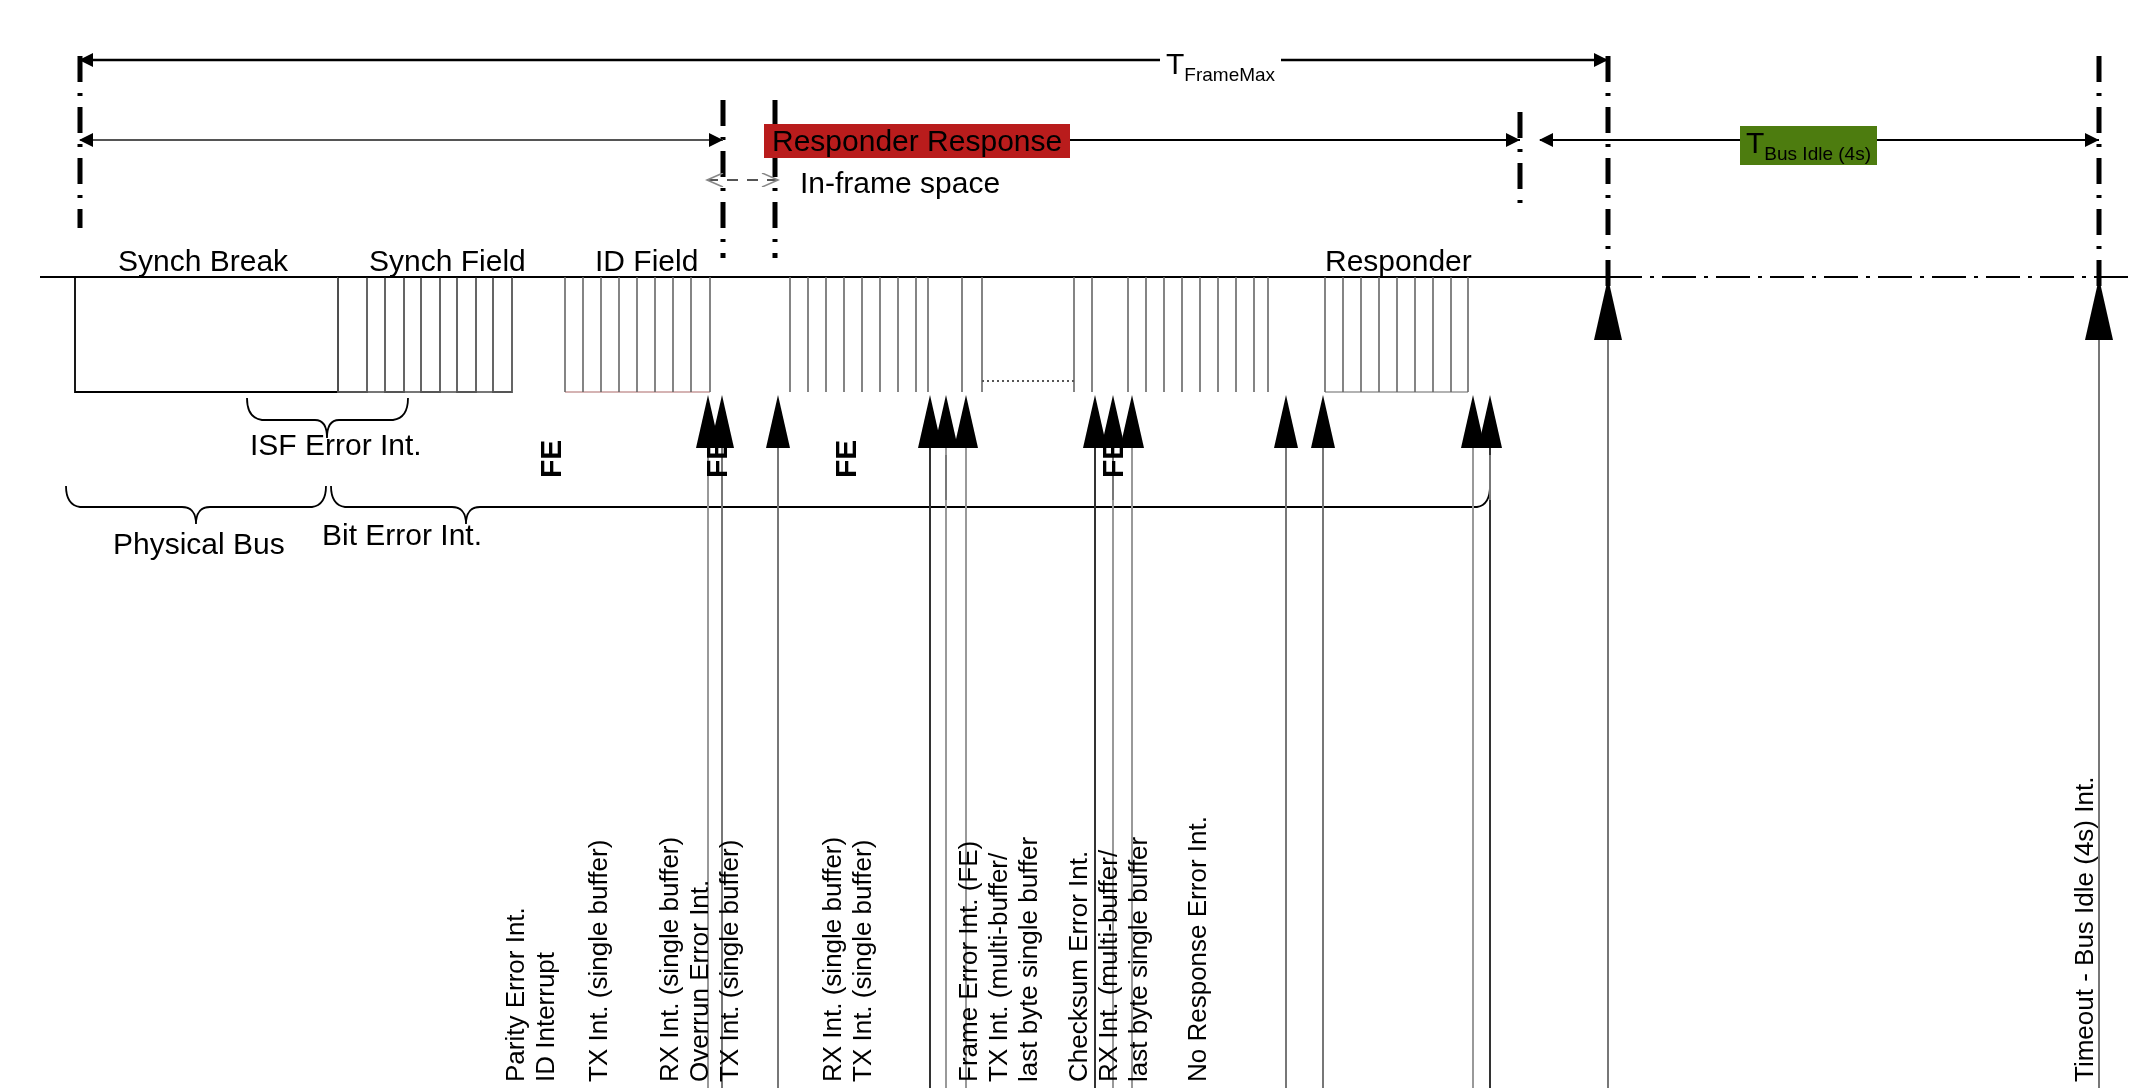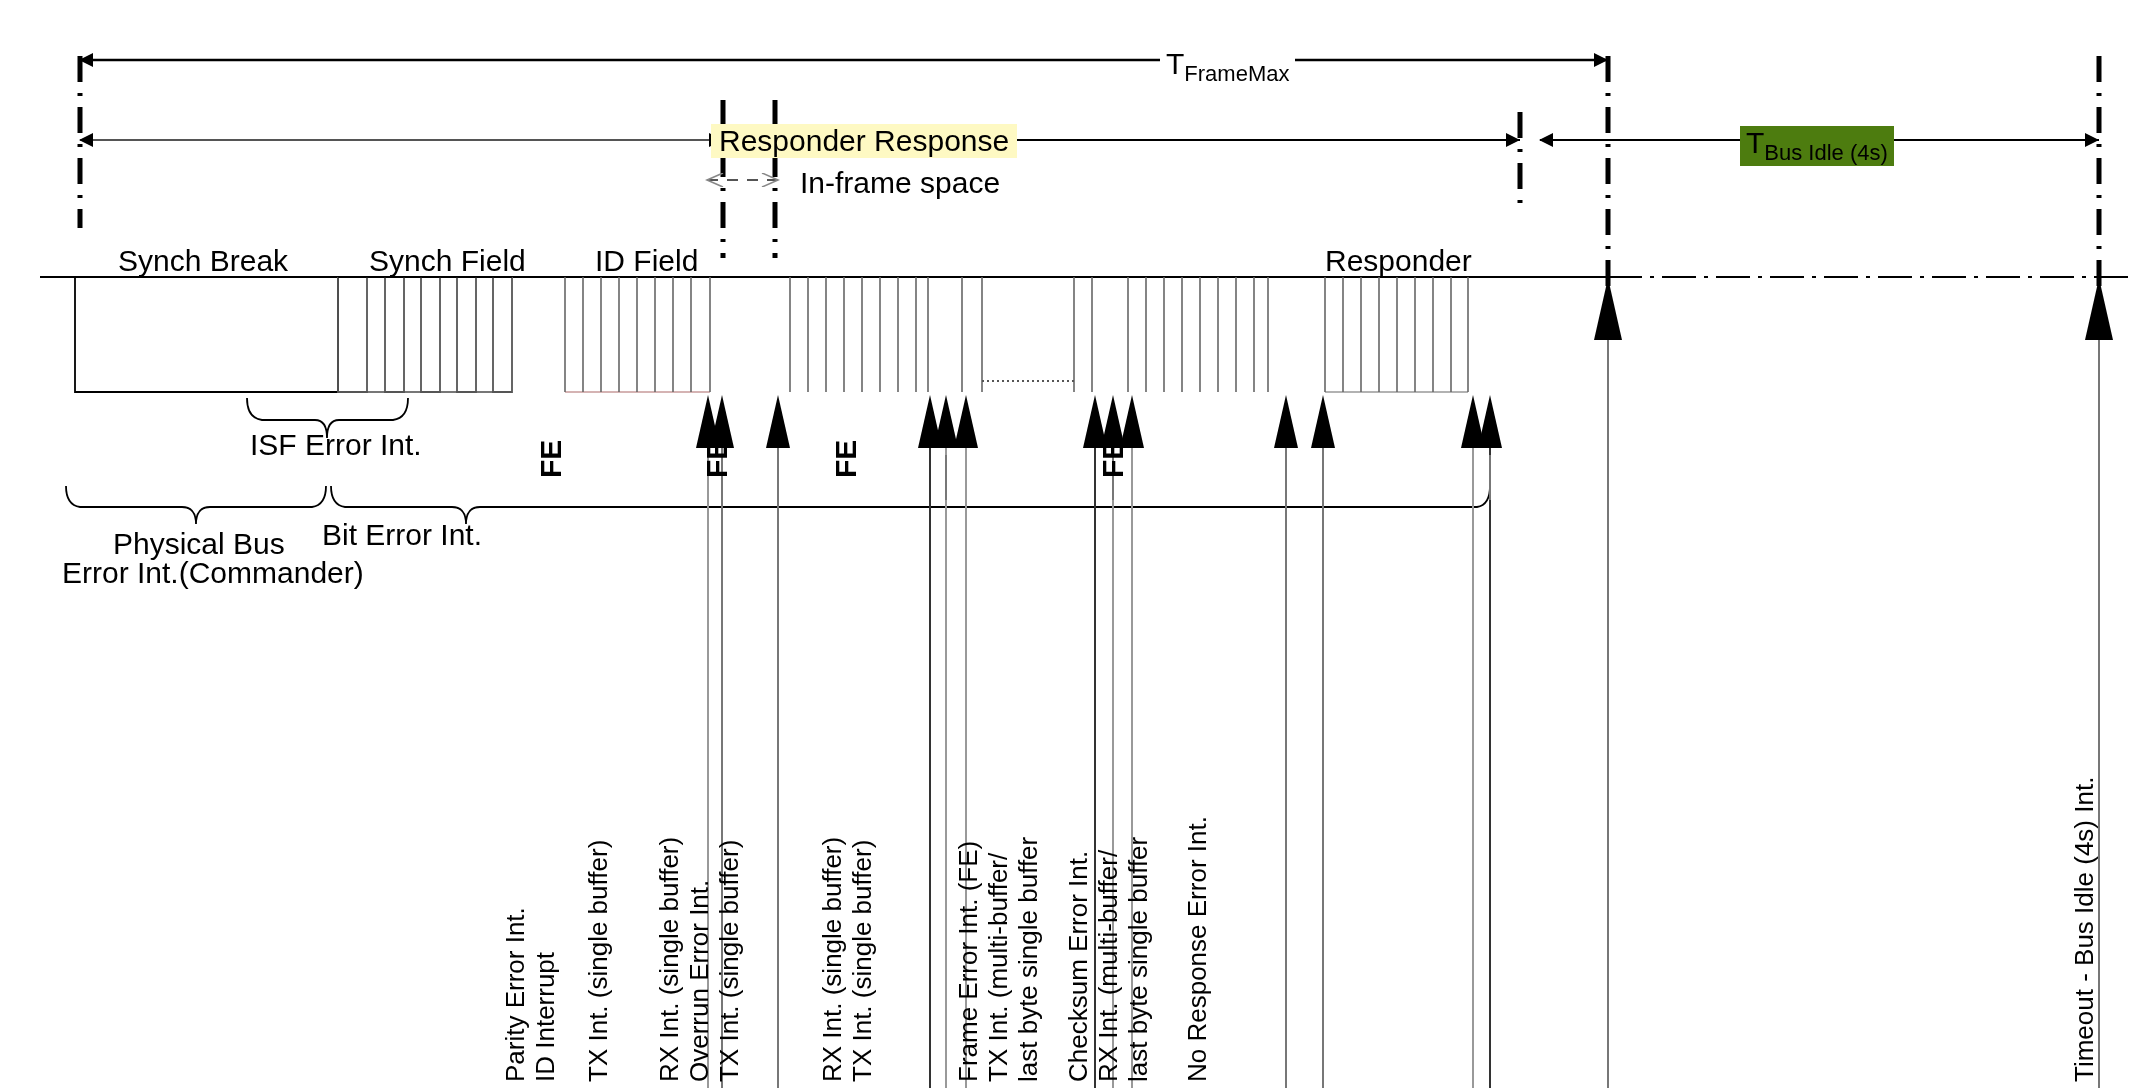--- a/index.html
+++ b/index.html
@@ -4,21 +4,21 @@
 <style>
   html,body{margin:0;padding:0;background:#fff;}
   body{font-family:"Liberation Sans",sans-serif;color:#000;}
   #stage{position:relative;width:2129px;height:1088px;background:#fff;overflow:hidden;}
   #stage svg{position:absolute;left:0;top:0;}
   .lbl{position:absolute;white-space:nowrap;font-family:"Liberation Sans",sans-serif;color:#000;}
   .big{font-size:30px;}
   .rot{transform-origin:0 0;transform:rotate(-90deg);font-size:26px;}
   .fe{transform-origin:0 0;transform:rotate(-90deg);font-size:30px;font-weight:bold;letter-spacing:0px;}
   .tsub{font-size:30px;}
-  .tsub sub{font-size:22px;text-align:right;}
+  .tsub sub{font-size:19px;text-align:right;}
 </style>
 </head>
 <body>
 
 <div id="stage">
 
 <svg width="2129" height="1088" viewBox="0 0 2129 1088">
   <defs>
     <marker id="arrL" markerWidth="16" markerHeight="14" refX="1" refY="7" orient="auto" markerUnits="userSpaceOnUse">
       <path d="M14,0 L0,7 L14,14 Z" fill="#000"></path>
@@ -190,37 +190,36 @@
     <line x1="1113" y1="455" x2="1113" y2="500"></line>
     <line x1="1490" y1="455" x2="1490" y2="500"></line>
   </g>
 </svg>
 
 <div class="lbl tsub" style="left:1160px;top:47px;background:#fff;padding:0 6px;">
   <span>T</span><sub>FrameMax</sub>
 </div>
 
 
-<div class="lbl big" style="left:711px;top:124px;background:#fef9c3;padding:0 8px;">Responder Response</div>
+<div class="lbl big" style="left:764px;top:124px;background:#b91c1c;padding:0 8px;">Responder Response</div>
 
 <div class="lbl tsub" style="left:1740px;top:126px;background:#4d7c0f;padding:0 6px;">
   <span>T</span><sub>Bus Idle (4s)</sub>
 </div>
 
 <div class="lbl big" style="left:800px;top:166px;">In-frame space</div>
 
 <div class="lbl big" style="left:118px;top:244px;">Synch Break</div>
 <div class="lbl big" style="left:369px;top:244px;">Synch Field</div>
 <div class="lbl big" style="left:595px;top:244px;">ID Field</div>
 <div class="lbl big" style="left:1325px;top:244px;">Responder</div>
 
 <div class="lbl big" style="left:250px;top:428px;text-align:right;">ISF Error Int.</div>
 
 <div class="lbl big" style="left:113px;top:527px;text-align:center;">Physical Bus</div>
-<div class="lbl big" style="left:62px;top:556px;">Error Int.(Commander)</div>
 
 <div class="lbl big" style="left:322px;top:518px;">Bit Error Int.</div>
 
 <div class="lbl fe" style="left:534px;top:478px;">FE</div>
 <div class="lbl fe" style="left:700px;top:478px;">FE</div>
 <div class="lbl fe" style="left:829px;top:478px;">FE</div>
 <div class="lbl fe" style="left:1096px;top:478px;">FE</div>
 
 <div class="lbl rot" style="left:500px;top:1082px;">Parity Error Int.</div>
 <div class="lbl rot" style="left:530px;top:1082px;">ID Interrupt</div>

